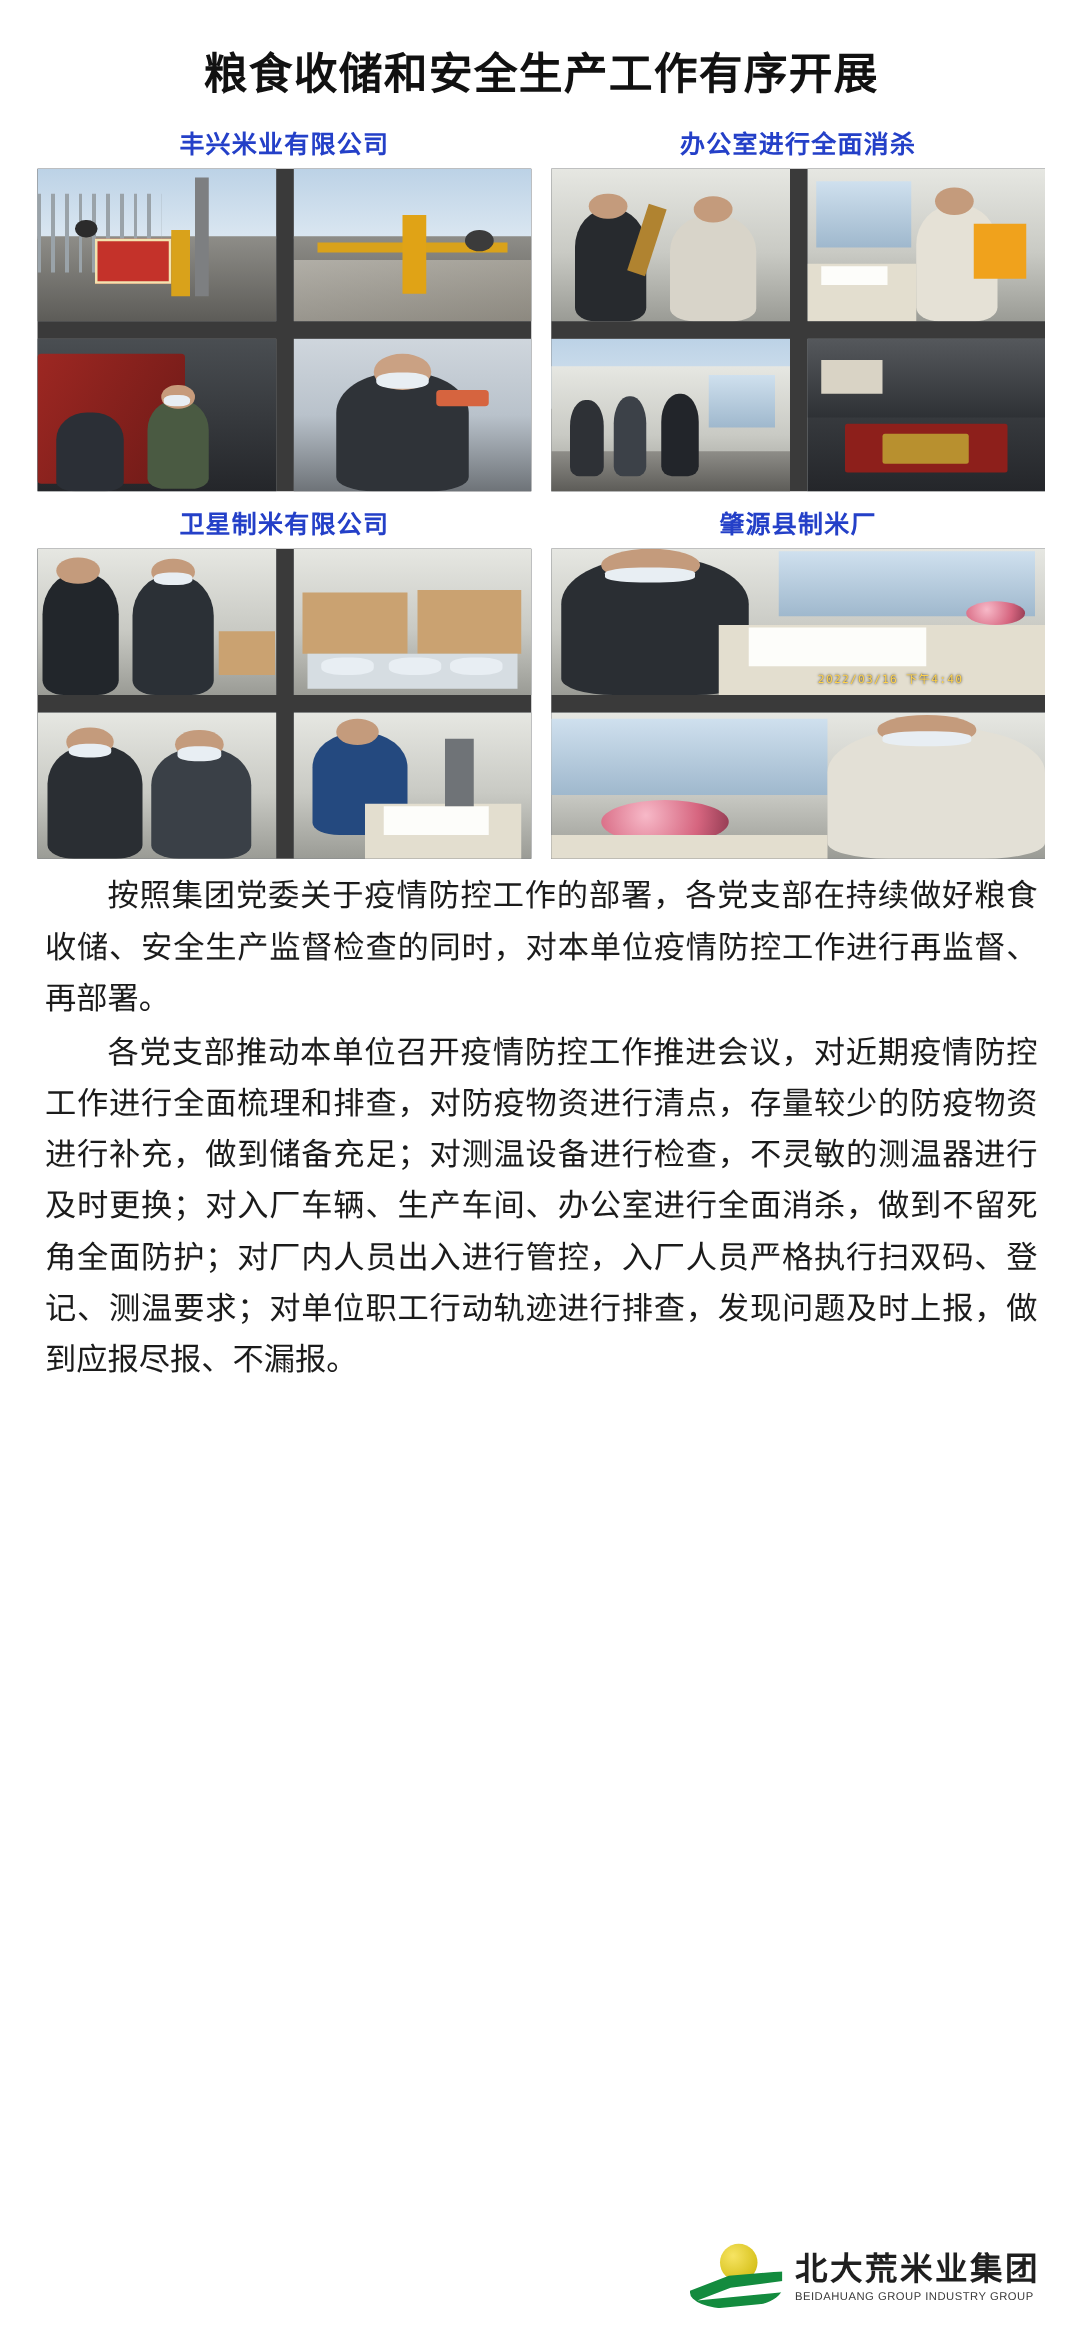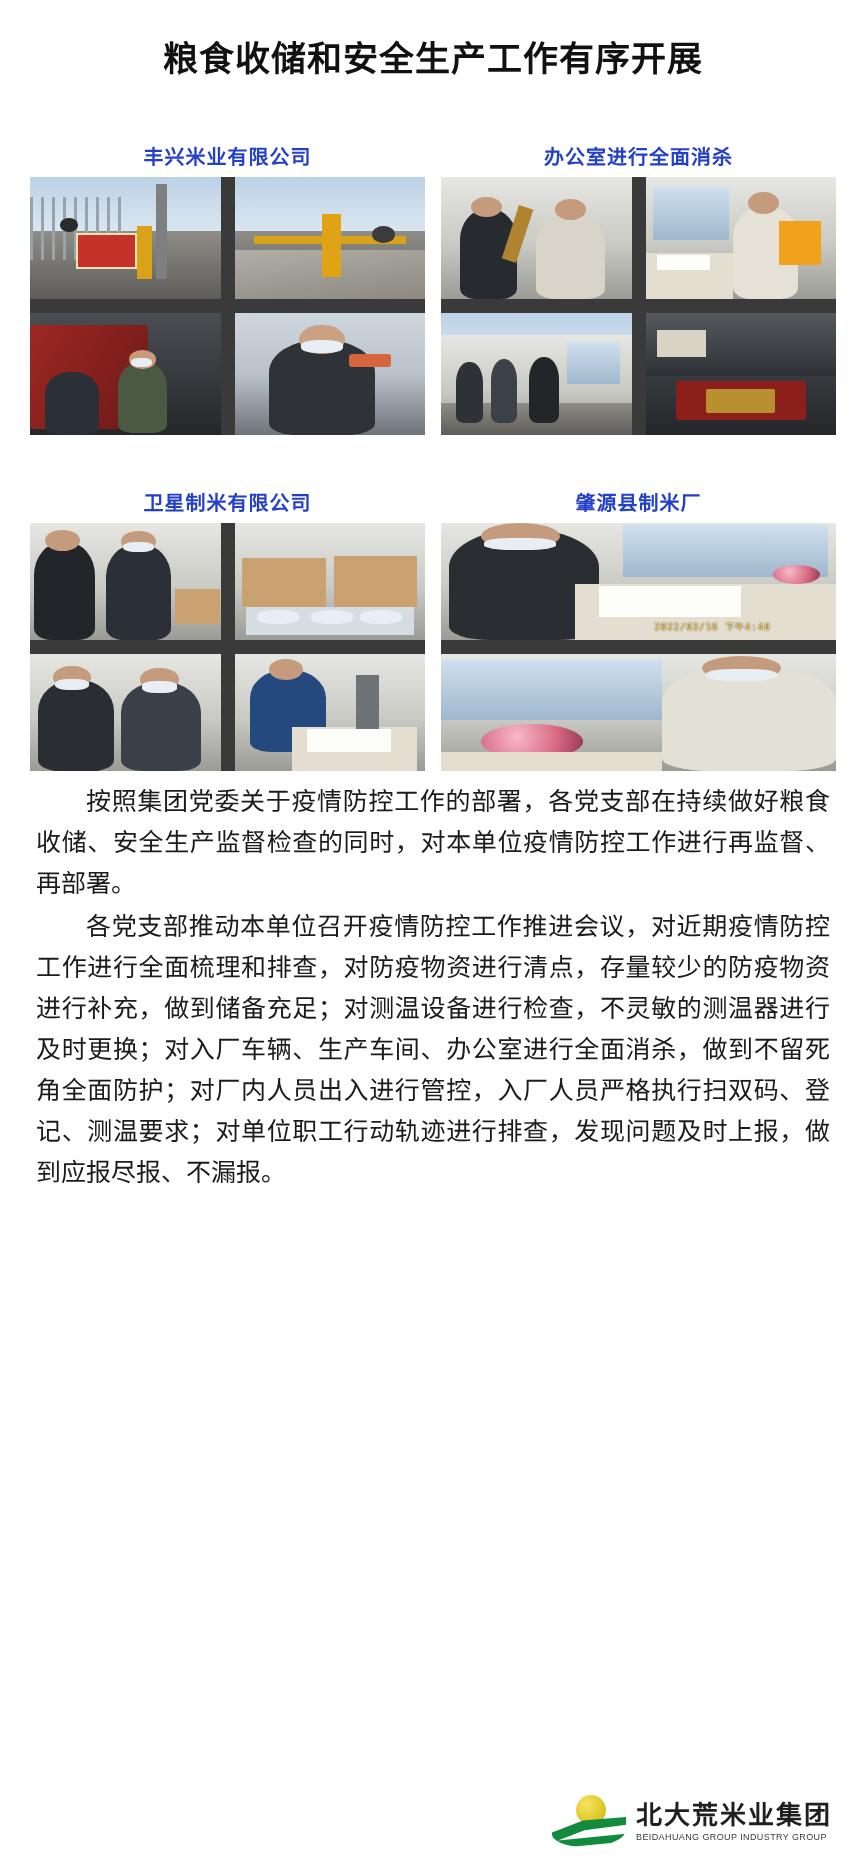--- a/index.html
+++ b/index.html
@@ -55,21 +55,20 @@
     flex-direction: column;
     align-items: center;
   }
   .cap {
     color: #2440c8;
     font-size: 20px;
     font-weight: bold;
     margin-bottom: 7px;
     letter-spacing: 1px;
     font-family: "Liberation Serif", "DejaVu Serif", serif;
-    margin-top: 42px;
   }
   .photoblock {
     width: 100%;
     display: grid;
     grid-template-columns: 1fr 1fr;
     gap: 14px;
     background: #3a3a3a;
     padding: 0;
   }
   .ph {

